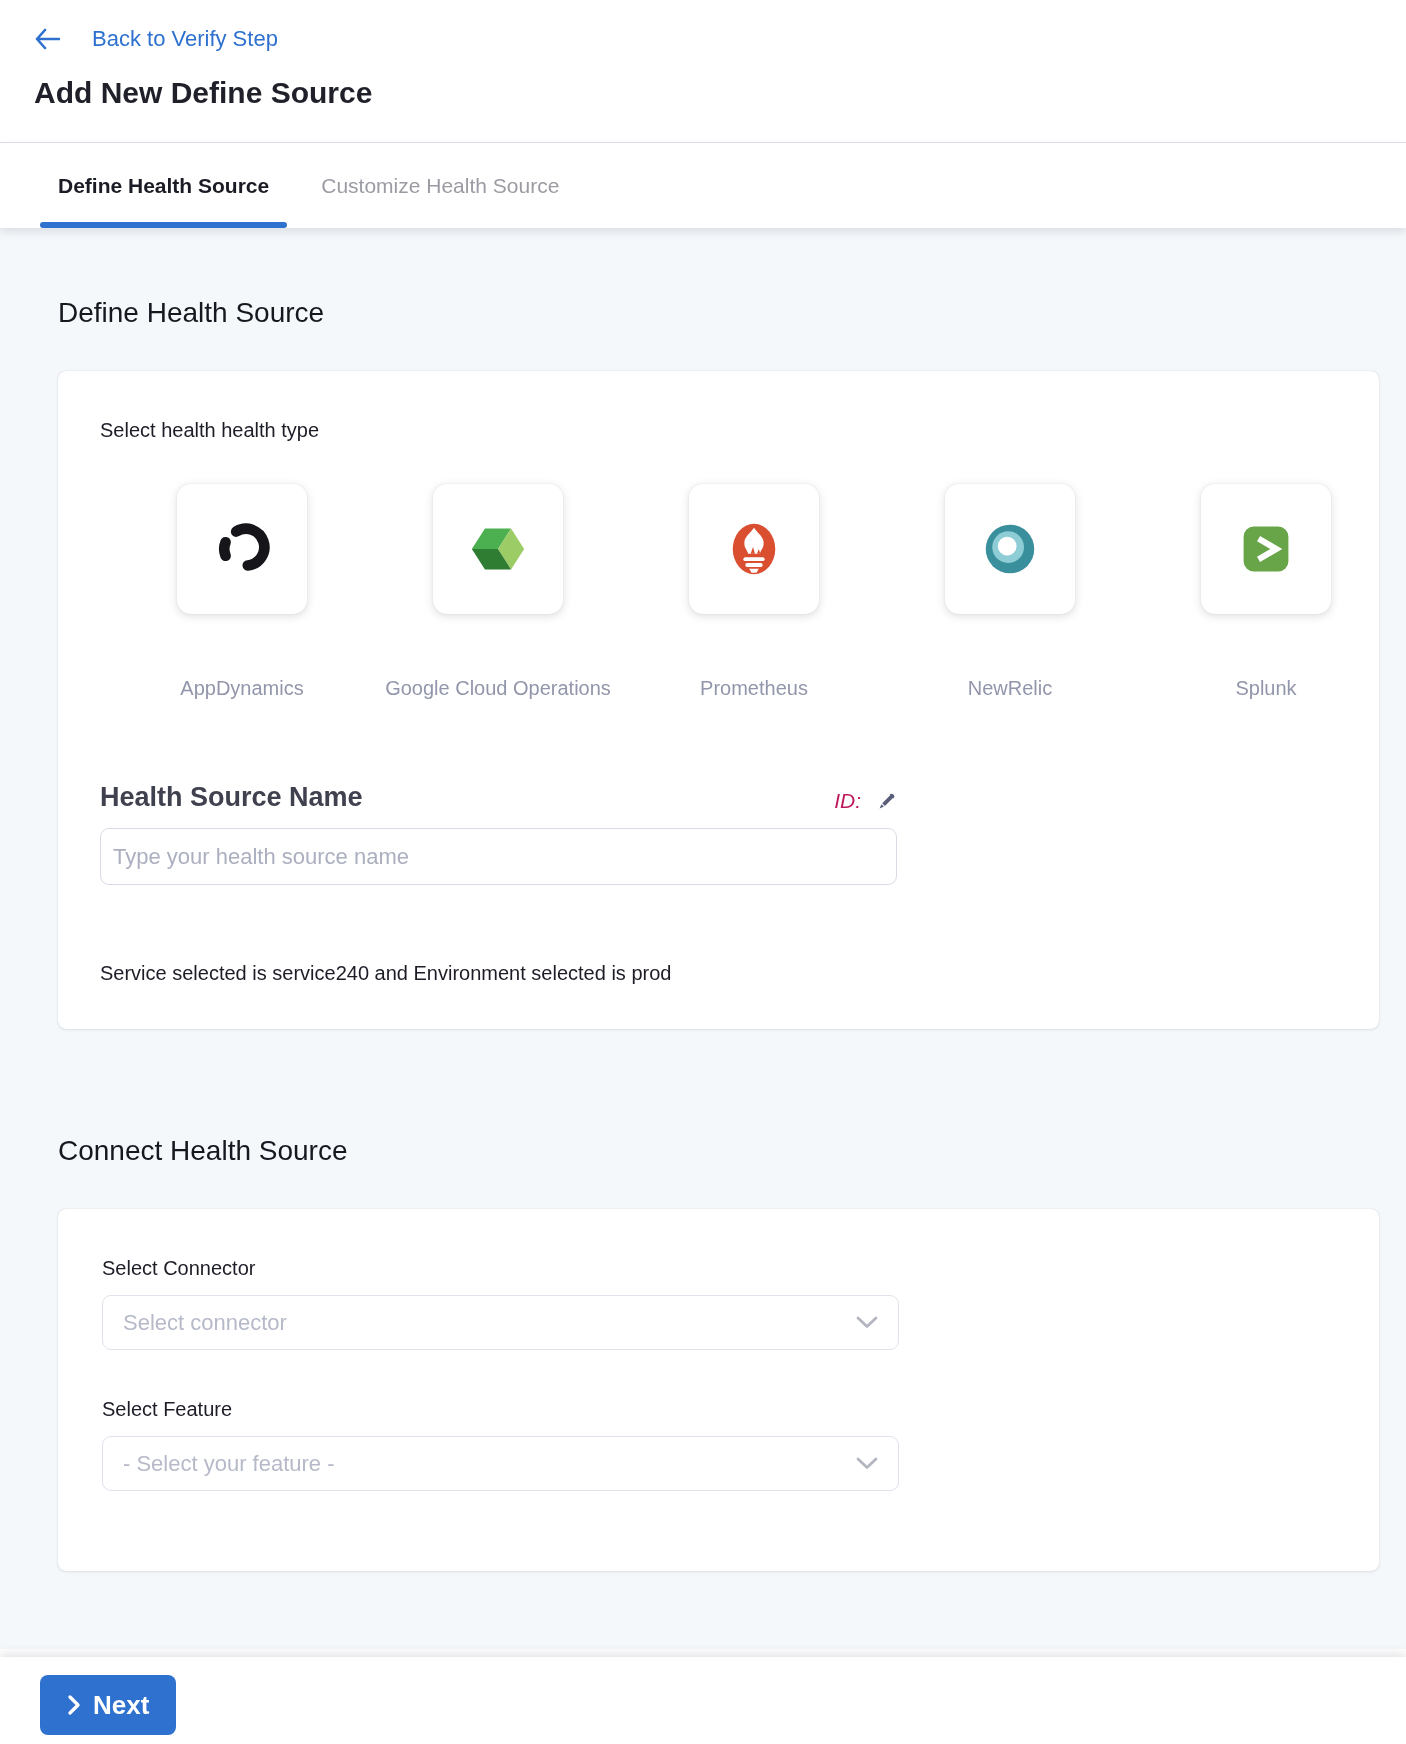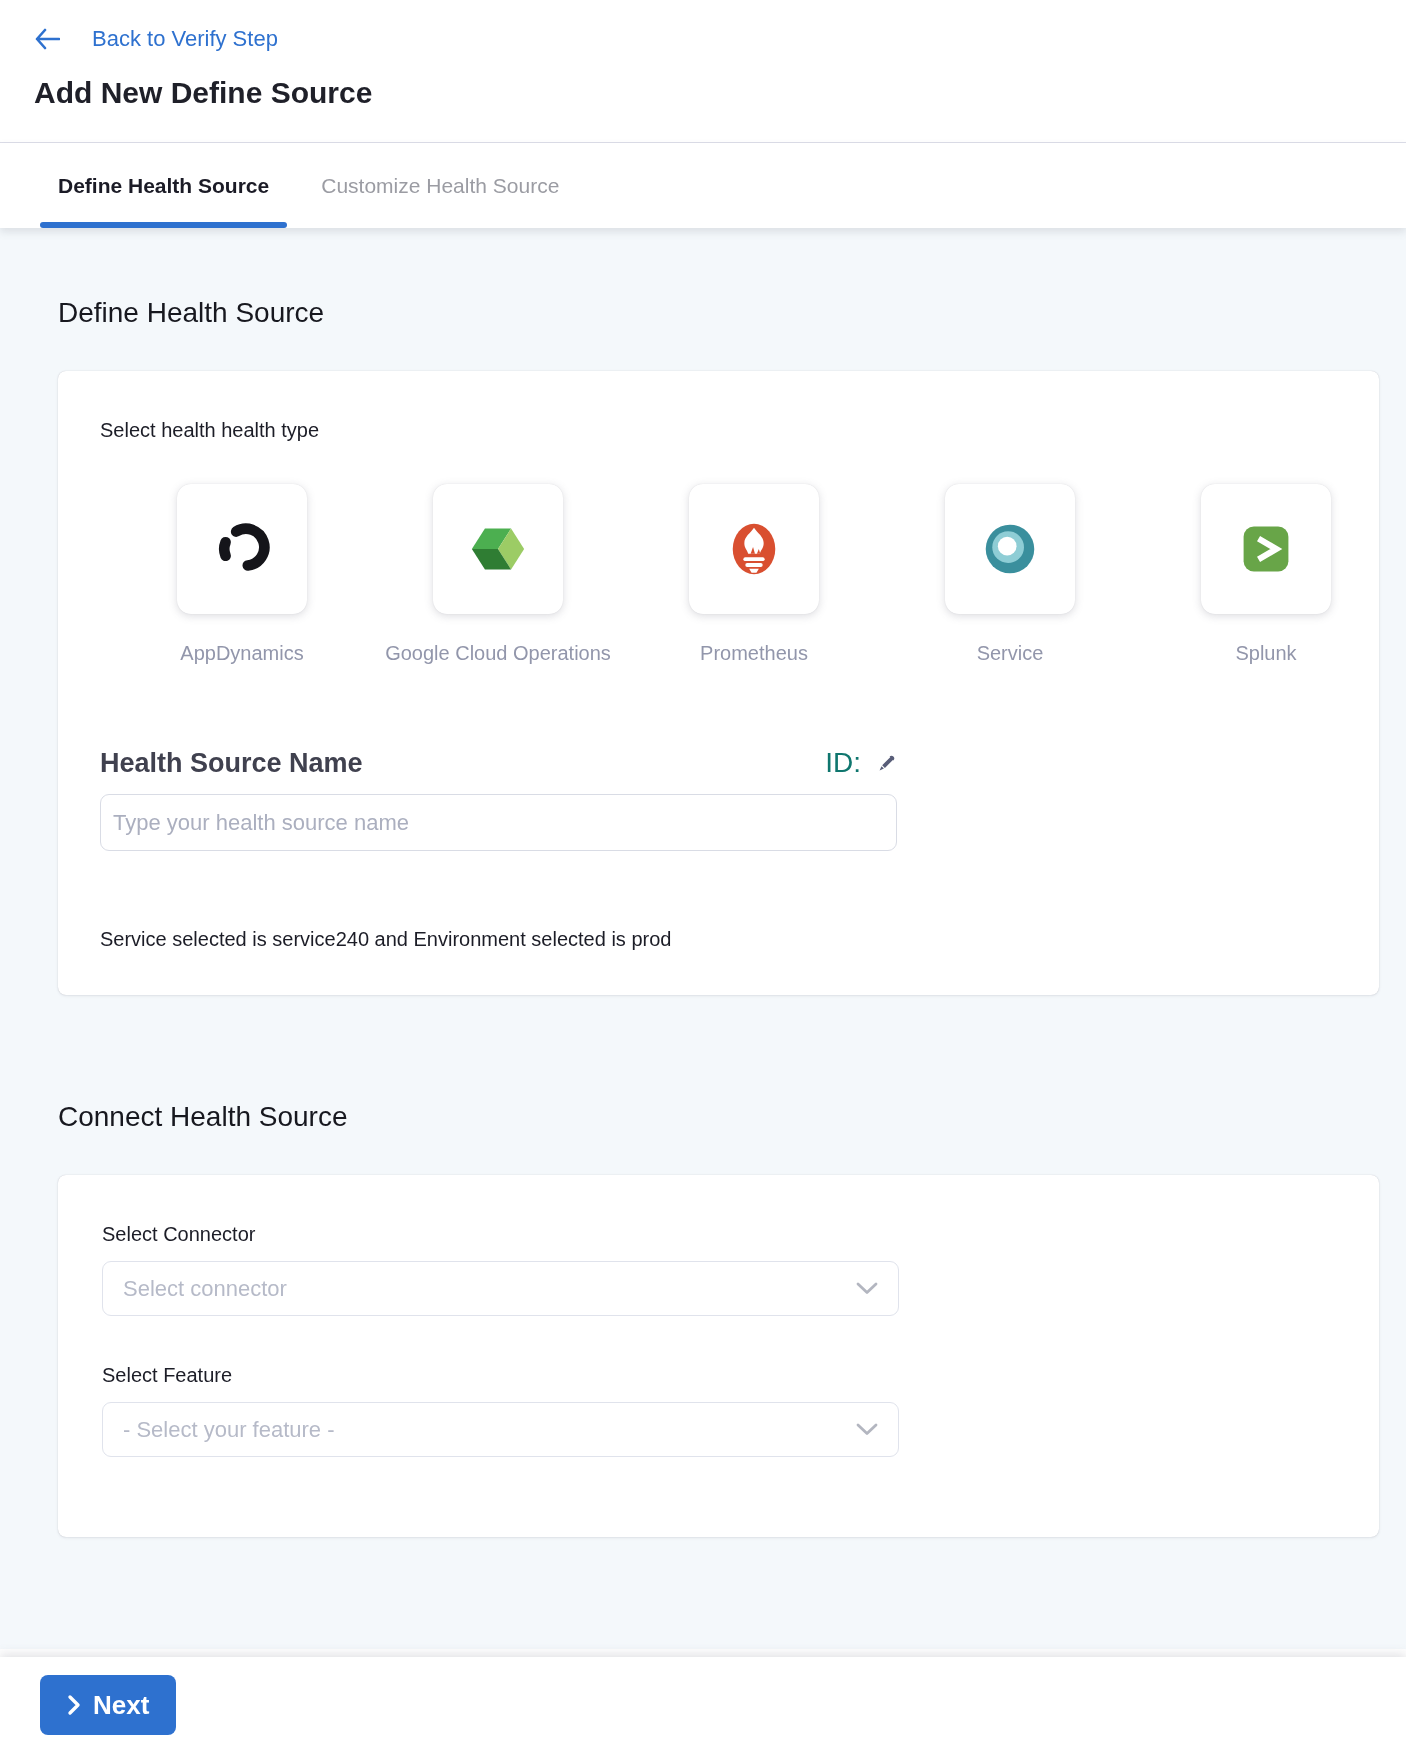--- a/index.html
+++ b/index.html
@@ -34,27 +34,27 @@
           box-shadow:0 0 1px rgba(40,41,61,0.25), 0 1px 3px rgba(96,97,112,0.12); }
   .card.define { padding:48px 42px 44px 42px; }
   .card.connect { padding:48px 42px 80px 44px; }
   .small-label { font-size:20px; color:#1c1d27; }
 
   .tiles, .tile-labels { display:grid; grid-template-columns:repeat(5,256px); margin-left:14px; justify-items:center; }
   .tiles { margin-top:42px; }
   .tile { width:130px; height:130px; background:#fff; border-radius:14px; cursor:pointer;
           display:flex; align-items:center; justify-content:center;
           box-shadow:0 2px 8px rgba(96,97,112,0.22), 0 0 1px rgba(40,41,61,0.15); }
-  .tile-labels { margin-top:28px; }
+  .tile-labels { margin-top:63px; }
   .tile-label { font-size:20px; color:#9296ab; white-space:nowrap; text-align:center; }
 
   .name-row { display:flex; justify-content:space-between; align-items:flex-end; width:797px; margin-top:82px; }
   .name-label { font-size:27px; font-weight:700; color:#40414f; }
   .id-wrap { display:flex; align-items:center; gap:15px; }
-  .id-text { font-size:28px; color:#0f766e; }
+  .id-text { font-size:21px; color:#be185d;font-style:italic; }
   .pencil-btn { display:flex; align-items:center; cursor:pointer; background:none; border:none; padding:0; }
 
   .text-input { display:block; width:797px; height:57px; margin-top:15px; background:#fff;
                 border:1px solid #d9dce5; border-radius:9px; padding:0 12px; font-size:22px;
                 color:#23242e; font-family:inherit; outline:none; }
   .text-input::placeholder { color:#abafbf; }
   .summary-text { margin-top:77px; font-size:20px; color:#1c1d27; }
 
   .select-box { width:797px; height:55px; margin-top:15px; background:#fff; cursor:pointer;
                 border:1px solid #e0e3ec; border-radius:9px; display:flex; align-items:center;
@@ -145,21 +145,21 @@
             <path d="M22 19 L41 30 L22 41" stroke="#ffffff" stroke-width="6.5" fill="none"></path>
           </svg>
         </span>
       </div>
     </div>
 
     <div class="tile-labels">
       <div class="tile-label">AppDynamics</div>
       <div class="tile-label">Google Cloud Operations</div>
       <div class="tile-label">Prometheus</div>
-      <div class="tile-label">Service</div>
+      <div class="tile-label">NewRelic</div>
       <div class="tile-label">Splunk</div>
     </div>
 
     <div class="name-row">
       <span class="name-label">Health Source Name</span>
       <span class="id-wrap">
         <span class="id-text">ID:</span>
         <button class="pencil-btn">
           <span style="display:flex;">
             <svg width="21" height="21" viewBox="0 0 21 21">

